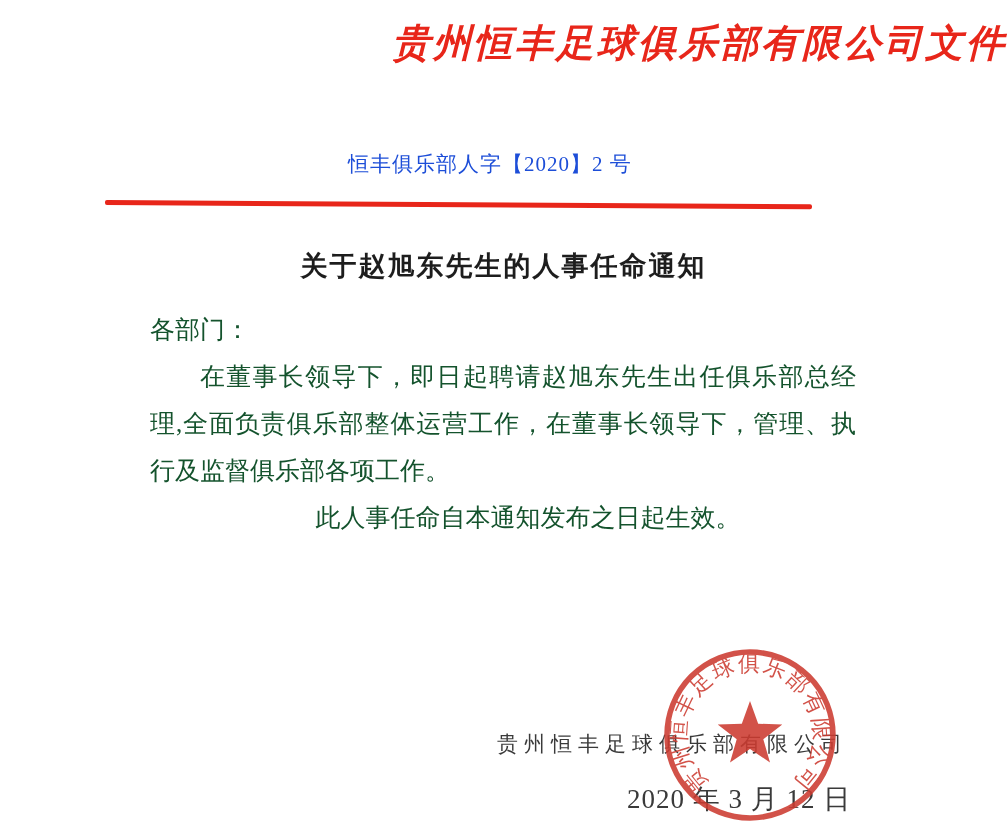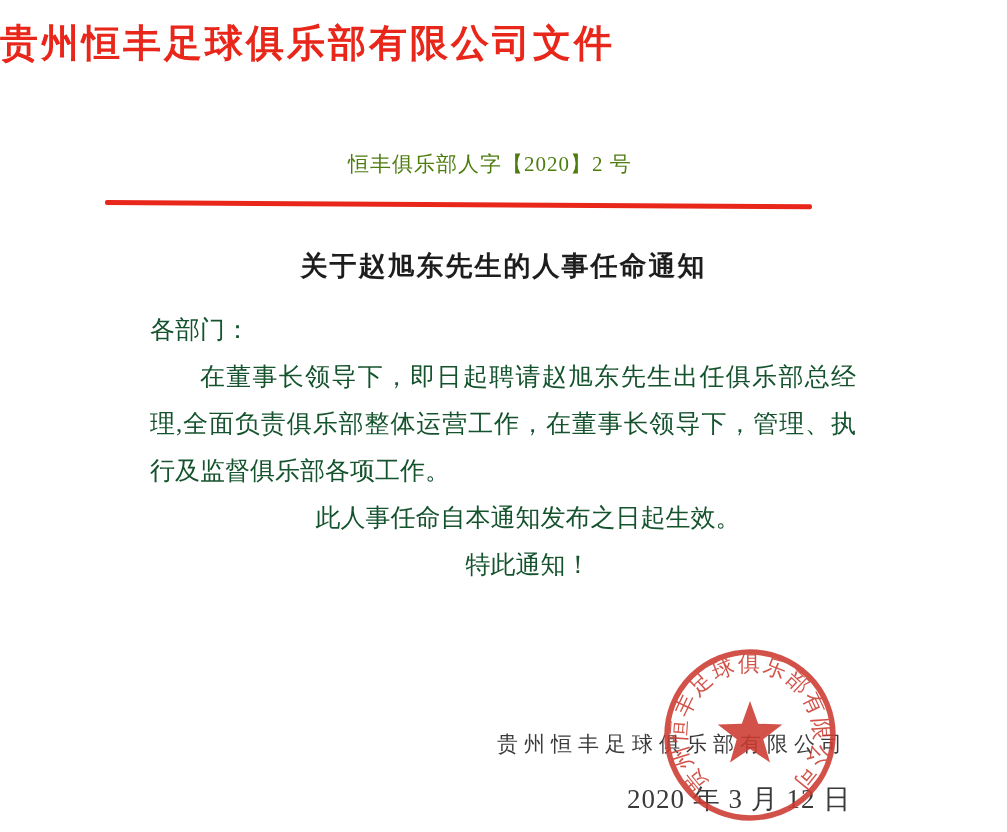--- a/index.html
+++ b/index.html
@@ -9,33 +9,34 @@
     width: 1007px;
     height: 832px;
     background: #ffffff;
     overflow: hidden;
     font-family: "Liberation Serif", serif;
     color: #333333;
   }
   .header-title {
     position: absolute;
     top: 18px; left: 0; width: 100%;
-    text-align: left;
+    text-align: right;
     font-family: "Liberation Sans", sans-serif;
     font-weight: bold;
     font-size: 38px;
     letter-spacing: 3px;
     color: #e8261a;
+    font-style: italic;
   }
   .doc-number {
     position: absolute;
     top: 150px; left: 348px;
     font-size: 21px;
     letter-spacing: 1px;
-    color: #4d7c0f;
+    color: #1d4ed8;
   }
   .red-line {
     position: absolute;
     top: 200px; left: 105px;
     width: 707px; height: 5px;
     background: #e8261a;
     border-radius: 2px;
     transform: rotate(0.35deg);
     transform-origin: left center;
   }
@@ -95,21 +96,20 @@
   <div class="red-line"></div>
 
   <div class="notice-title">关于赵旭东先生的人事任命通知</div>
 
   <div class="body-block">
     <div class="body-line">各部门：</div>
     <div class="body-line indent fill">在董事长领导下，即日起聘请赵旭东先生出任俱乐部总经</div>
     <div class="body-line fill">理,全面负责俱乐部整体运营工作，在董事长领导下，管理、执</div>
     <div class="body-line">行及监督俱乐部各项工作。</div>
     <div class="body-line indent">此人事任命自本通知发布之日起生效。</div>
-    <div class="body-line indent">特此通知！</div>
   </div>
 
   <div class="signature">贵州恒丰足球俱乐部有限公司</div>
 
   <div class="date">2020 年 3 月 12 日</div>
 
   <svg class="stamp" viewBox="-95 -95 190 190" xmlns="http://www.w3.org/2000/svg">
     <circle r="83" fill="none" stroke="#cc3b30" stroke-width="5.5"></circle>
     <path id="sealArc" d="M -49 41.1 A 64 64 0 1 1 49 41.1" fill="none"></path>
     <text font-size="22" fill="#cc3b30" letter-spacing="2">

